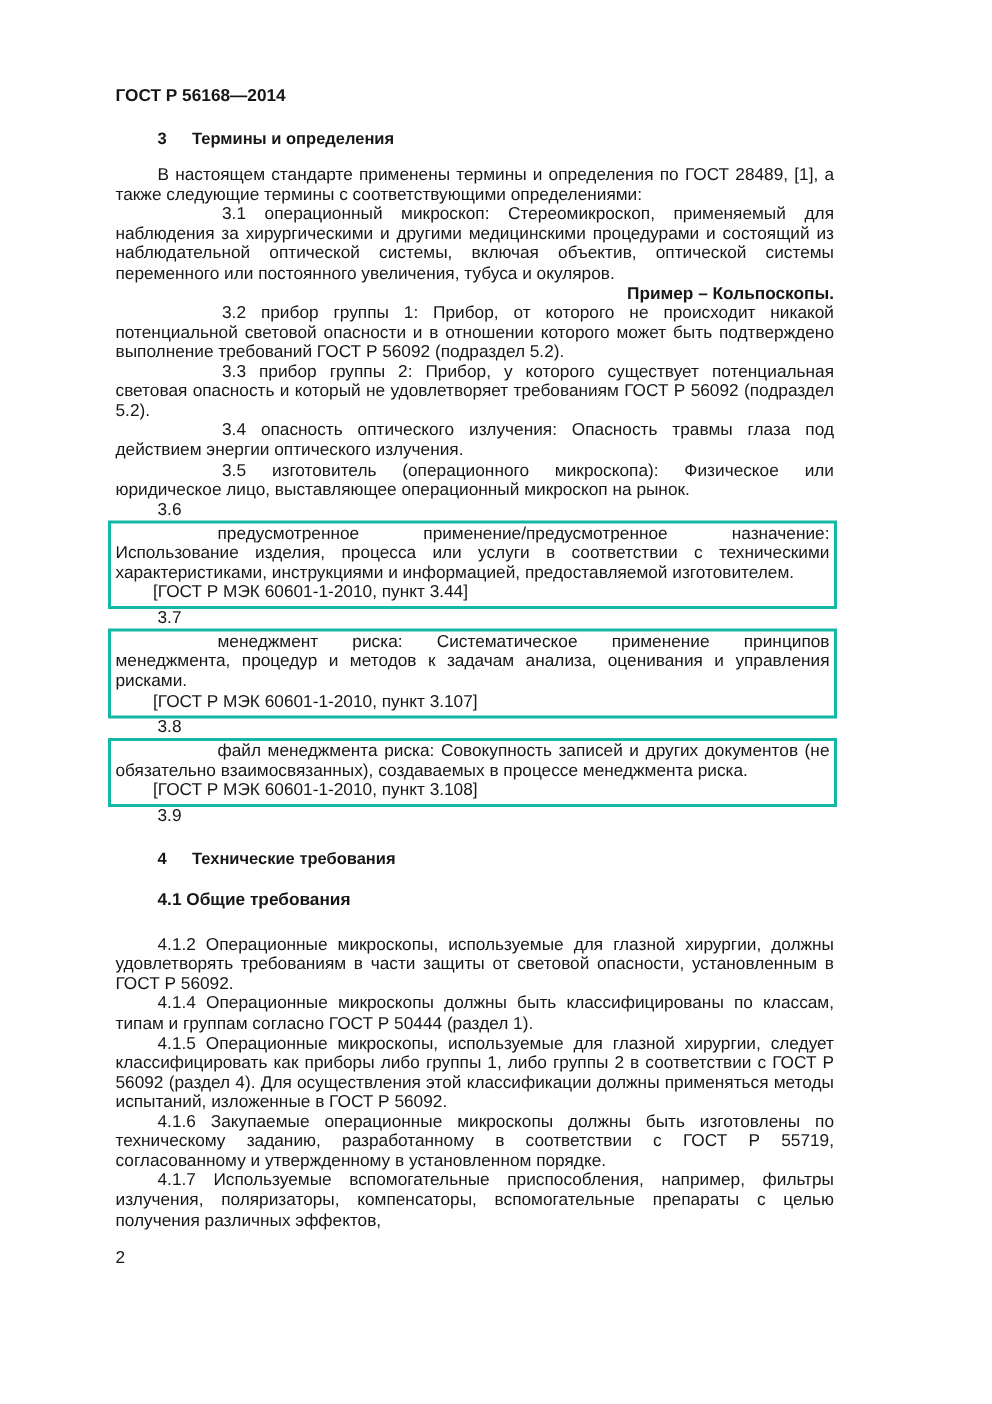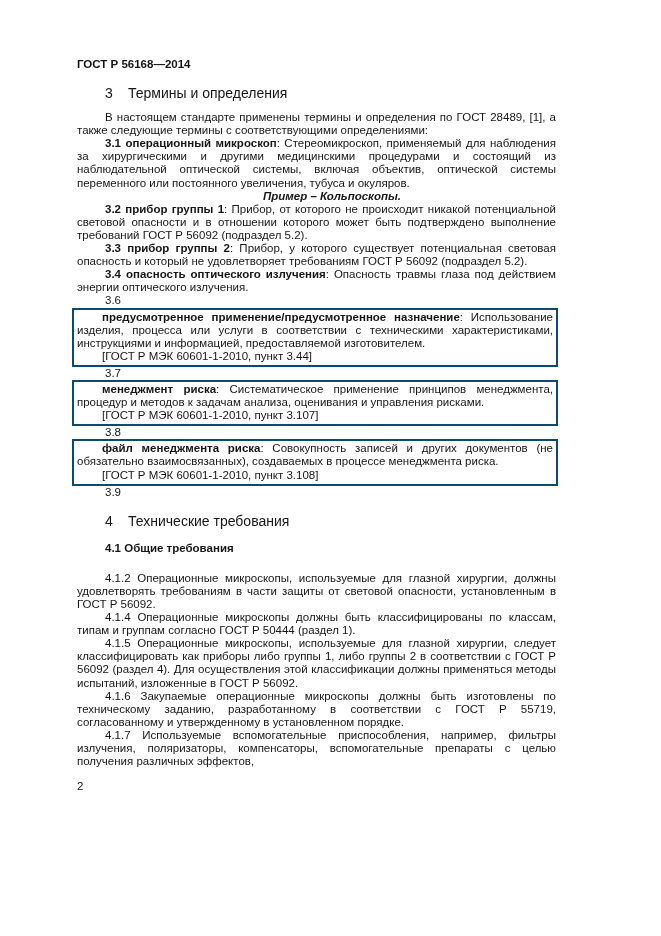--- a/index.html
+++ b/index.html
@@ -27,67 +27,66 @@
     text-align: left;
     text-indent: 0;
     margin: 0;
   }
   p {
     margin: 0;
     text-align: justify;
     text-indent: 28px;
   }
   h2 {
-    font-size: 14px;
+    font-size: 11px;
     line-height: 16px;
-    font-weight: normal;
+    font-weight: bold;
     margin: 14px 0 10px 0;
     padding-left: 28px;
     text-align: left;
     text-indent: 0;
   }
   h2 .h-num {
     display: inline-block;
     min-width: 23px;
   }
   h3 {
     font-size: 11.5px;
     line-height: 13.1px;
     font-weight: bold;
     margin: 13px 0 17px 0;
     padding-left: 28px;
     text-align: left;
   }
   .example {
     font-weight: bold;
-    font-style: italic;
-    text-align: center;
+    text-align: right;
     text-indent: 31px;
   }
   .box-label {
     text-align: left;
   }
   .termbox {
-    border: 2px solid #0c4a6e;
+    border: 2px solid #14b8a6;
     margin: 0 -2px 0 -5px;
     padding: 1px 3px 2px 3px;
   }
   .termbox p.def {
     text-indent: 25px;
   }
   .termbox p.src {
     text-align: left;
     text-indent: 25px;
   }
   .page-number {
     margin-top: 12px;
     text-align: left;
     text-indent: 0;
   }
-  b { font-weight: bold; }
+  b { font-weight: normal; margin-left: 43px; }
 </style>
 </head>
 <body>
 
 <div class="page">
 
   <p class="doc-header">ГОСТ Р 56168—2014</p>
 
   <h2><span class="h-num">3</span><span>Термины и определения</span></h2>
 
@@ -96,20 +95,21 @@
   <p><b><span>3.1</span> <span>операционный микроскоп</span></b><span>: Стереомикроскоп, применяемый для наблюдения за хирургическими и другими медицинскими процедурами и состоящий из наблюдательной оптической системы, включая объектив, оптической системы переменного или постоянного увеличения, тубуса и окуляров.</span></p>
 
   <p class="example">Пример – Кольпоскопы.</p>
 
   <p><b><span>3.2</span> <span>прибор группы 1</span></b><span>: Прибор, от которого не происходит никакой потенциальной световой опасности и в отношении которого может быть подтверждено выполнение требований ГОСТ Р 56092 (подраздел 5.2).</span></p>
 
   <p><b><span>3.3</span> <span>прибор группы 2</span></b><span>: Прибор, у которого существует потенциальная световая опасность и который не удовлетворяет требованиям ГОСТ Р 56092 (подраздел 5.2).</span></p>
 
   <p><b><span>3.4</span> <span>опасность оптического излучения</span></b><span>: Опасность травмы глаза под действием энергии оптического излучения.</span></p>
 
+  <p><b><span>3.5</span> <span>изготовитель</span></b><span> (операционного микроскопа): Физическое или юридическое лицо, выставляющее операционный микроскоп на рынок.</span></p>
 
   <p class="box-label">3.6</p>
   <div class="termbox">
     <p class="def"><b>предусмотренное применение/предусмотренное назначение</b><span>: Использование изделия, процесса или услуги в соответствии с техническими характеристиками, инструкциями и информацией, предоставляемой изготовителем.</span></p>
     <p class="src">[ГОСТ Р МЭК 60601-1-2010, пункт 3.44]</p>
   </div>
 
   <p class="box-label">3.7</p>
   <div class="termbox">
     <p class="def"><b>менеджмент риска</b><span>: Систематическое применение принципов менеджмента, процедур и методов к задачам анализа, оценивания и управления рисками.</span></p>

